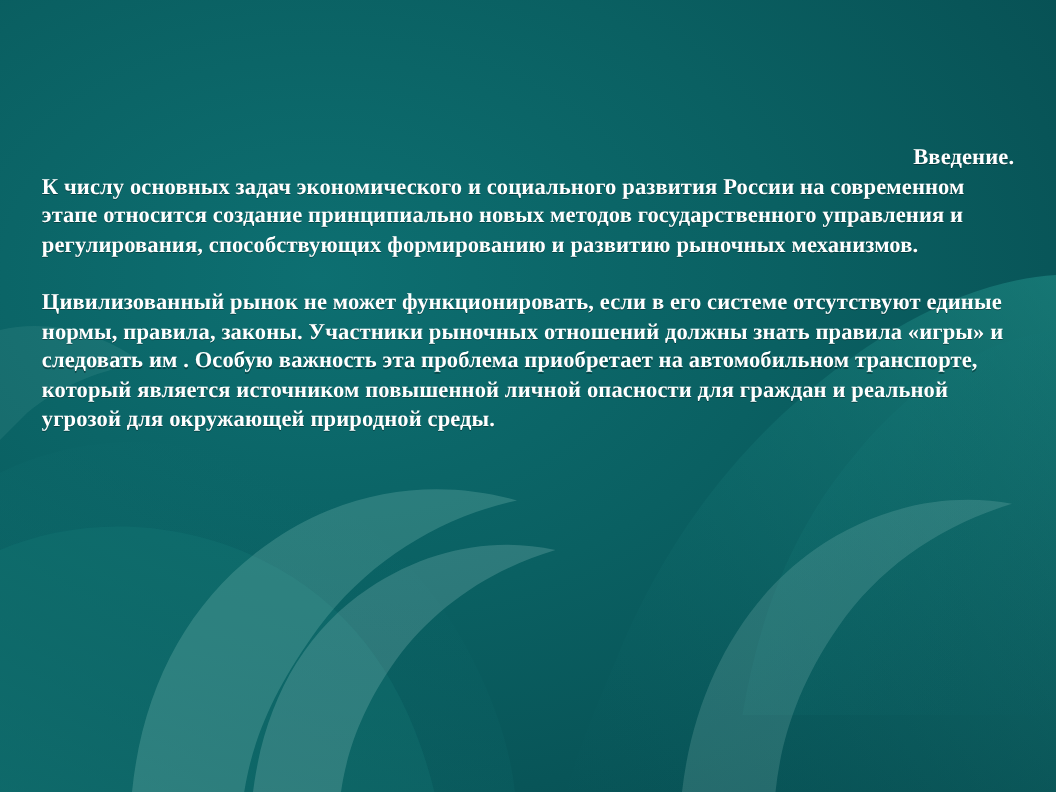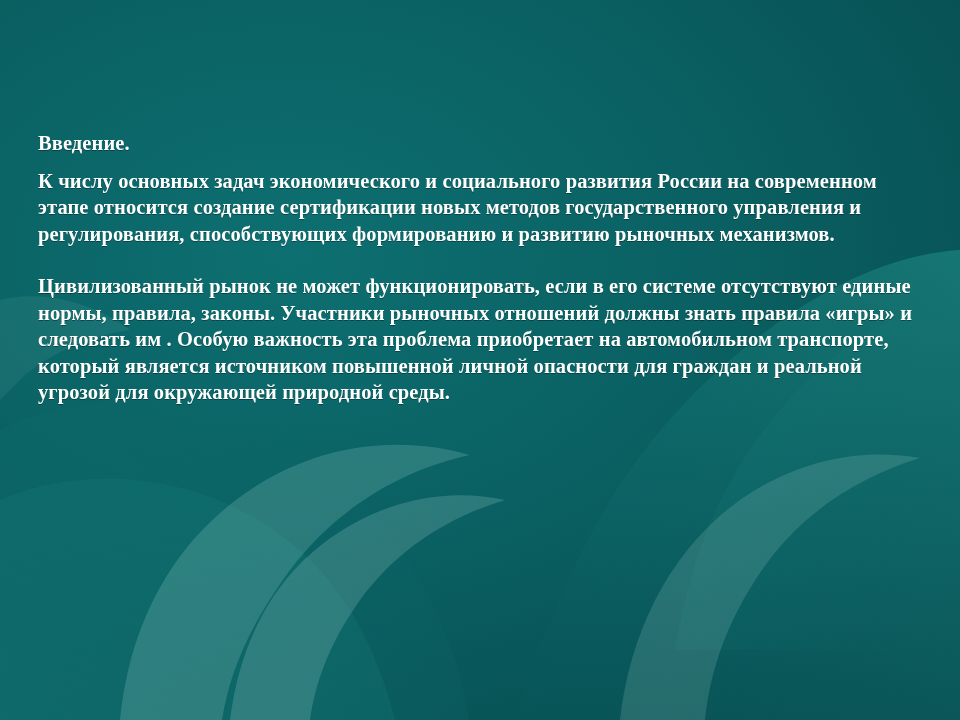--- a/index.html
+++ b/index.html
@@ -36,21 +36,22 @@
   .para {
     color: #ffffff;
     font-size: 20.5px;
     line-height: 26.5px;
     font-weight: bold;
     letter-spacing: 0.1px;
     margin: 0;
     text-shadow: 0 1px 0 rgba(0,0,0,0.35);
   }
   .para.heading {
-    margin-bottom: 11px;
+    margin-bottom: 0;
+    text-align: right;
   }
   .gap {
     height: 26px;
   }
 </style>
 </head>
 <body>
 
 <div class="slide">
 
@@ -74,18 +75,18 @@
     <path d="M0,430 C60,400 140,390 230,420 C320,450 390,520 430,600 C455,650 465,690 468,720 L0,720 Z" fill="url(#g3)" opacity="0.75"></path>
     <path d="M0,500 C70,470 160,470 240,510 C320,550 370,620 395,720 L0,720 Z" fill="#1a8d86" opacity="0.18"></path>
     <path d="M120,720 C130,620 175,540 250,490 C320,443 400,435 470,455 C400,470 335,510 290,570 C250,625 230,670 222,720 Z" fill="#9fd8cf" opacity="0.22"></path>
     <path d="M230,720 C240,640 275,575 335,535 C390,498 450,488 505,500 C445,518 395,552 360,600 C328,645 315,685 310,720 Z" fill="#cfeee8" opacity="0.18"></path>
     <path d="M620,720 C630,630 672,548 740,500 C800,458 865,448 920,458 C855,478 800,515 762,570 C726,622 710,672 705,720 Z" fill="#bfe6de" opacity="0.16"></path>
     <path d="M0,300 C40,290 90,300 130,330 C95,335 55,350 25,375 L0,400 Z" fill="#8fd0c8" opacity="0.10"></path>
   </svg>
 
   <div class="content">
     <p class="para heading">Введение.</p>
-    <p class="para">К числу основных задач экономического  и социального развития России на современном этапе относится создание сертификации новых методов государственного управления и регулирования, способствующих формированию и развитию рыночных механизмов.</p>
+    <p class="para">К числу основных задач экономического  и социального развития России на современном этапе относится создание принципиально новых методов государственного управления и регулирования, способствующих формированию и развитию рыночных механизмов.</p>
     <div class="gap"></div>
     <p class="para">Цивилизованный рынок не может функционировать, если в его системе отсутствуют единые нормы, правила, законы. Участники рыночных отношений должны знать правила «игры» и следовать им . Особую важность эта проблема приобретает на автомобильном транспорте, который является источником повышенной личной опасности для граждан и реальной угрозой для окружающей природной среды.</p>
   </div>
 
 </div>
 
 </body></html>

